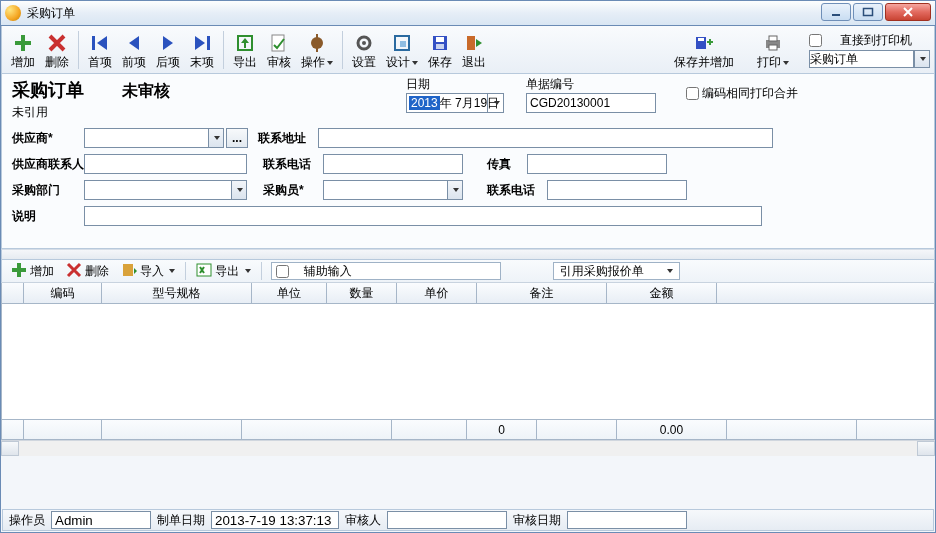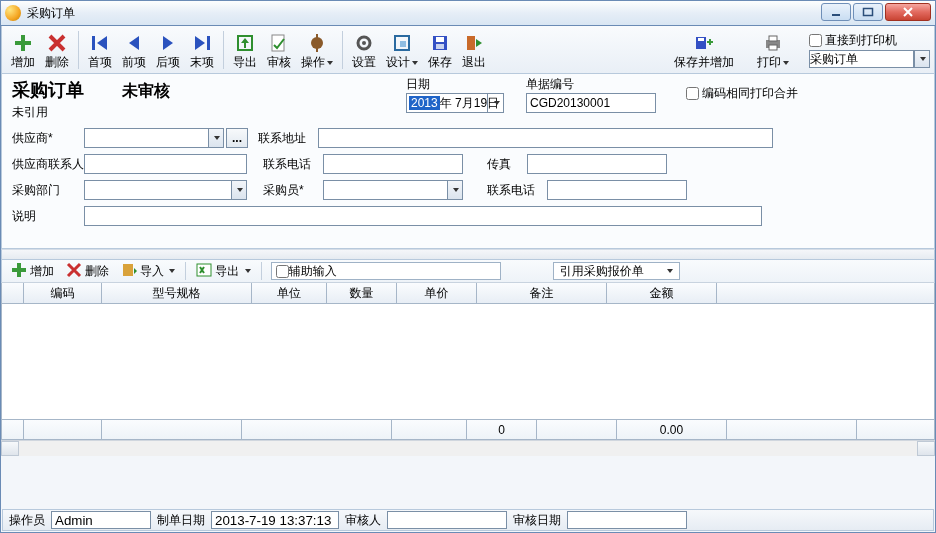--- a/index.html
+++ b/index.html
@@ -76,21 +76,21 @@
   .tbitem.wide { min-width: 62px; }
   .tbitem .icon svg { width: 20px; height: 20px; }
   .dropdown-caret {
     width: 0; height: 0; border-left: 3px solid transparent; border-right: 3px solid transparent;
     border-top: 4px solid #333; display: inline-block; margin-left: 2px; vertical-align: middle;
   }
   .toolbar-right {
     margin-left: auto; display: flex; align-items: center; gap: 2px;
   }
   .toolbar-right .col2 { display: flex; flex-direction: column; gap: 1px; margin-left: 2px; }
-  .tbcheck { display: flex; align-items: center; gap: 3px; font-size: 12px; }
+  .tbcheck { display: flex; align-items: center; gap: 18px; font-size: 12px; }
   .toolbar-select {
     width: 105px; height: 18px; font-size: 12px;
     border: 1px solid #7a8fa6;
     background: #fff;
   }
   
   .headerarea {
     background: #fafcfe;
     border-left: 1px solid #b7c9dc; border-right: 1px solid #b7c9dc;
     padding: 4px 10px 2px;
@@ -118,21 +118,21 @@
   .mergechk {
     display: flex; align-items: center; gap: 3px; margin-left: 6px;
   }
   
   .formarea {
     border: 1px solid #b7c9dc; border-top: none;
     padding: 8px 10px 16px;
     background: #fafcfe;
   }
   .frow { display: flex; align-items: center; margin-bottom: 6px; }
-  .flabel { width: 72px; text-align: left; padding-right: 2px; white-space: nowrap; }
+  .flabel { width: 72px; text-align: left; padding-right: 2px; white-space: nowrap; font-weight: bold; }
   .finput {
     height: 20px; border: 1px solid #7a8fa6; background: #fff; padding: 0 3px;
   }
   .combo {
     display: flex; height: 20px;
   }
   .combo input { border: 1px solid #7a8fa6; border-right: none; height: 20px; padding: 0 3px; }
   .combo .dd {
     width: 16px; border: 1px solid #7a8fa6; background: linear-gradient(#f2f5f9,#dbe4ee);
     display: flex; align-items: center; justify-content: center; cursor: pointer;
@@ -151,21 +151,21 @@
   
   .gridtoolbar {
     height: 24px; background: linear-gradient(#f9fbfd,#eef3f8);
     border: 1px solid #b7c9dc; border-bottom: 1px solid #c8d3df;
     display: flex; align-items: center; padding: 0 4px; gap: 2px;
   }
   .gbtn { display:flex; align-items:center; gap:3px; padding:1px 4px; cursor:pointer; border:1px solid transparent; border-radius:2px;}
   .gbtn .icon svg { width:16px; height:16px; }
   .gridtoolbar .sep2 { width:1px; height:18px; background:#c3cfdd; margin:0 3px; }
   .auxchk {
-    display:flex; align-items:center; gap:0; border:1px solid #9fb2c6; padding:1px 4px;
+    display:flex; align-items:center; gap:15px; border:1px solid #9fb2c6; padding:1px 4px;
     background:#fff; margin-left:4px; width: 230px; height:18px;
   }
   .quoteref {
     margin-left: 50px; display:flex; align-items:center; gap:21px;
     border:1px solid #9fb2c6; background:#fff; padding:1px 6px; height:18px; cursor:pointer;
   }
   
   .grid {
     border: 1px solid #a6b6c8; border-top:none;
     height: 200px;

